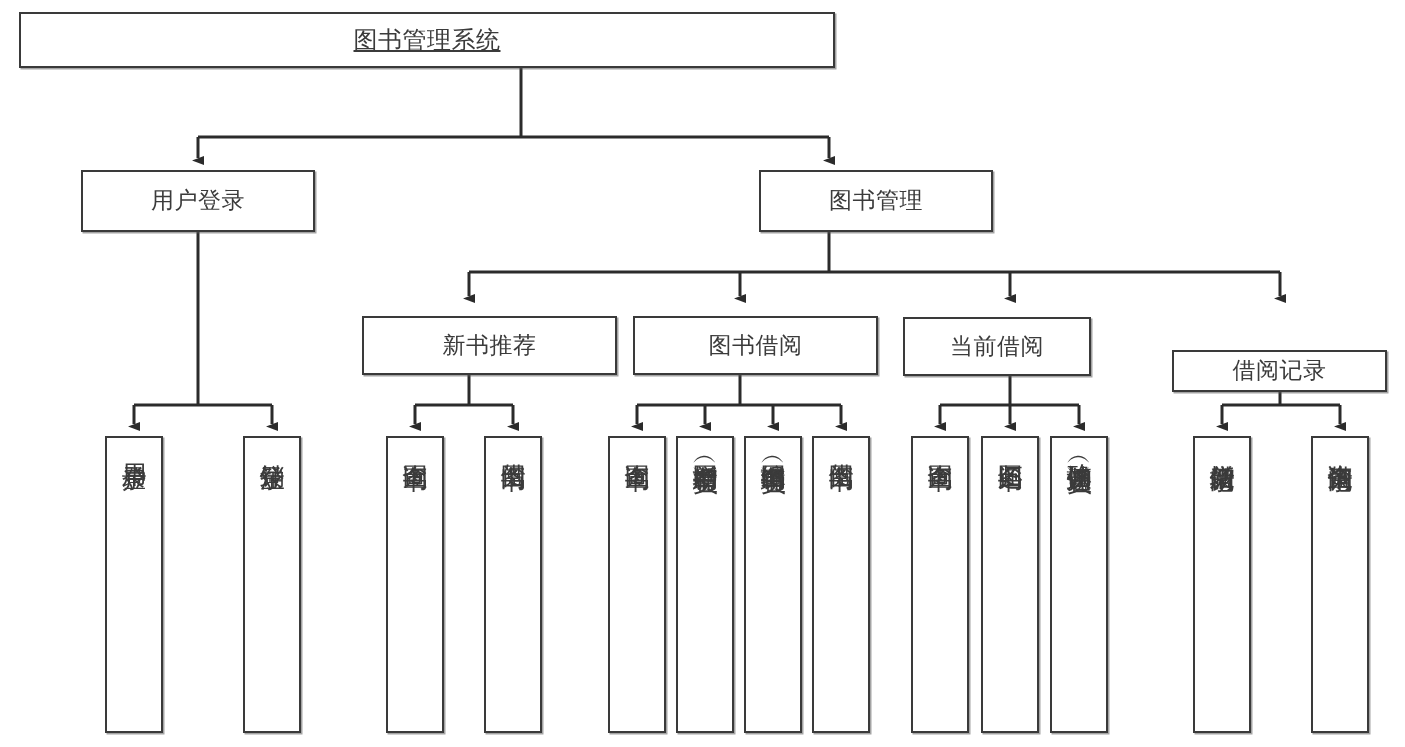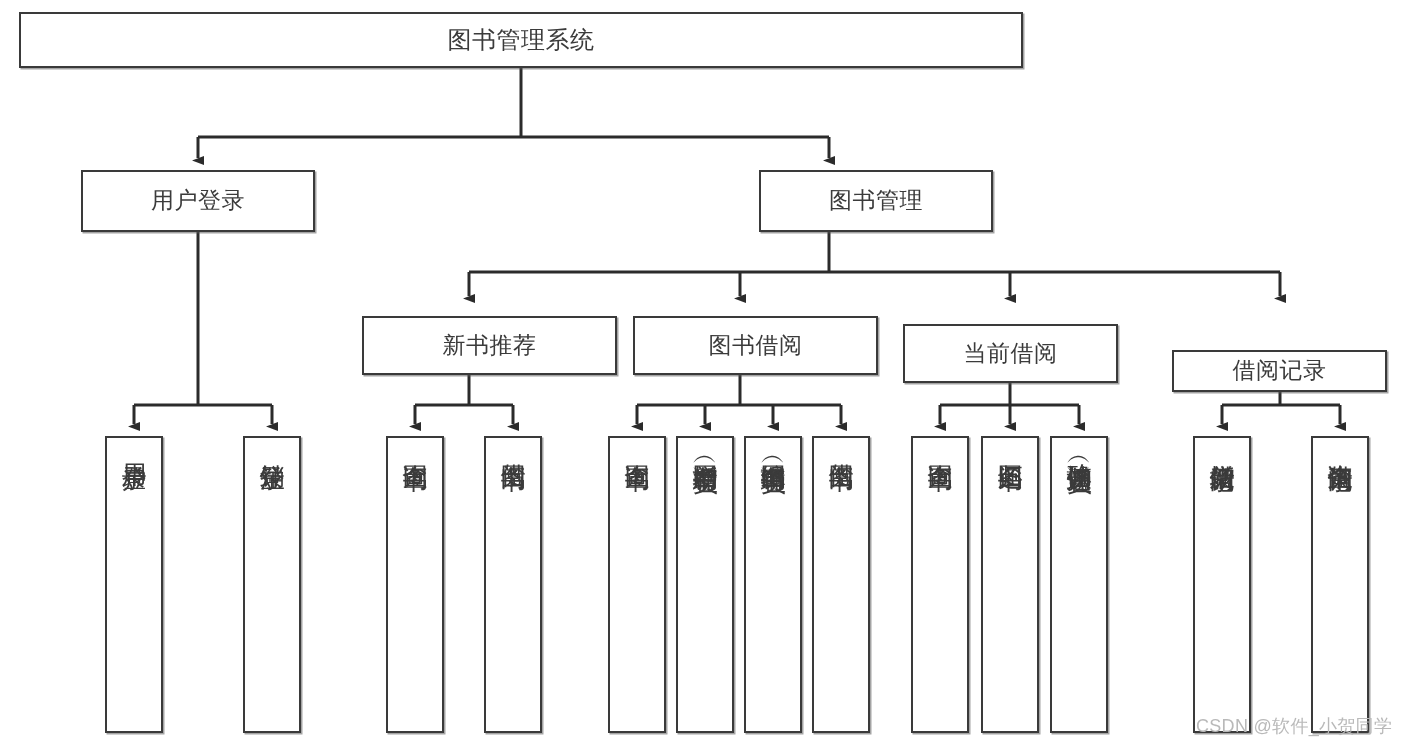--- a/index.html
+++ b/index.html
@@ -118,38 +118,38 @@
       <path d="M1010,405 L1010,424" marker-end="url(#arrowhead)"></path>
       <path d="M1079,405 L1079,424" marker-end="url(#arrowhead)"></path>
 
       <path d="M1280,375 L1280,405"></path>
       <path d="M1222,405 L1340,405"></path>
       <path d="M1222,405 L1222,424" marker-end="url(#arrowhead)"></path>
       <path d="M1340,405 L1340,424" marker-end="url(#arrowhead)"></path>
     </g>
   </svg>
 
-  <div class="node horizontal root" style="left:19px; top:12px; width:1004px; height:56px;">
+  <div class="node horizontal root" style="left:19px; top:12px; width:816px; height:56px;text-decoration:underline;">
     <span class="node-label">图书管理系统</span>
   </div>
 
   <div class="node horizontal" style="left:81px; top:170px; width:234px; height:62px;">
     <span class="node-label">用户登录</span>
   </div>
   <div class="node horizontal" style="left:711px; top:170px; width:234px; height:62px;margin-left:48px;">
     <span class="node-label">图书管理</span>
   </div>
 
   <div class="node horizontal" style="left:362px; top:316px; width:255px; height:59px;align-items:center;">
     <span class="node-label">新书推荐</span>
   </div>
   <div class="node horizontal" style="left:633px; top:316px; width:245px; height:59px;">
     <span class="node-label">图书借阅</span>
   </div>
-  <div class="node horizontal" style="left:903px; top:324px; width:215px; height:59px;align-items:center;">
+  <div class="node horizontal" style="left:903px; top:317px; width:188px; height:59px;align-items:center;">
     <span class="node-label">当前借阅</span>
   </div>
   <div class="node horizontal" style="left:1172px; top:318px; width:215px; height:42px;margin-top:32px;">
     <span class="node-label">借阅记录</span>
   </div>
 
   <div class="node vertical" style="left:105px; top:436px; width:58px; height:297px;">
     <span class="node-label">用户登录</span>
   </div>
   <div class="node vertical" style="left:243px; top:436px; width:58px; height:297px;">
@@ -186,15 +186,14 @@
     <span class="node-label">确认归还（管理员）</span>
   </div>
 
   <div class="node vertical" style="left:1193px; top:436px; width:58px; height:297px;">
     <span class="node-label">新增借阅记录</span>
   </div>
   <div class="node vertical" style="left:1311px; top:436px; width:58px; height:297px;">
     <span class="node-label">查询借阅记录</span>
   </div>
 
-  <div class="watermark">CSDN @软件_小贺同学</div>
 
 </div>
 
 </body></html>

